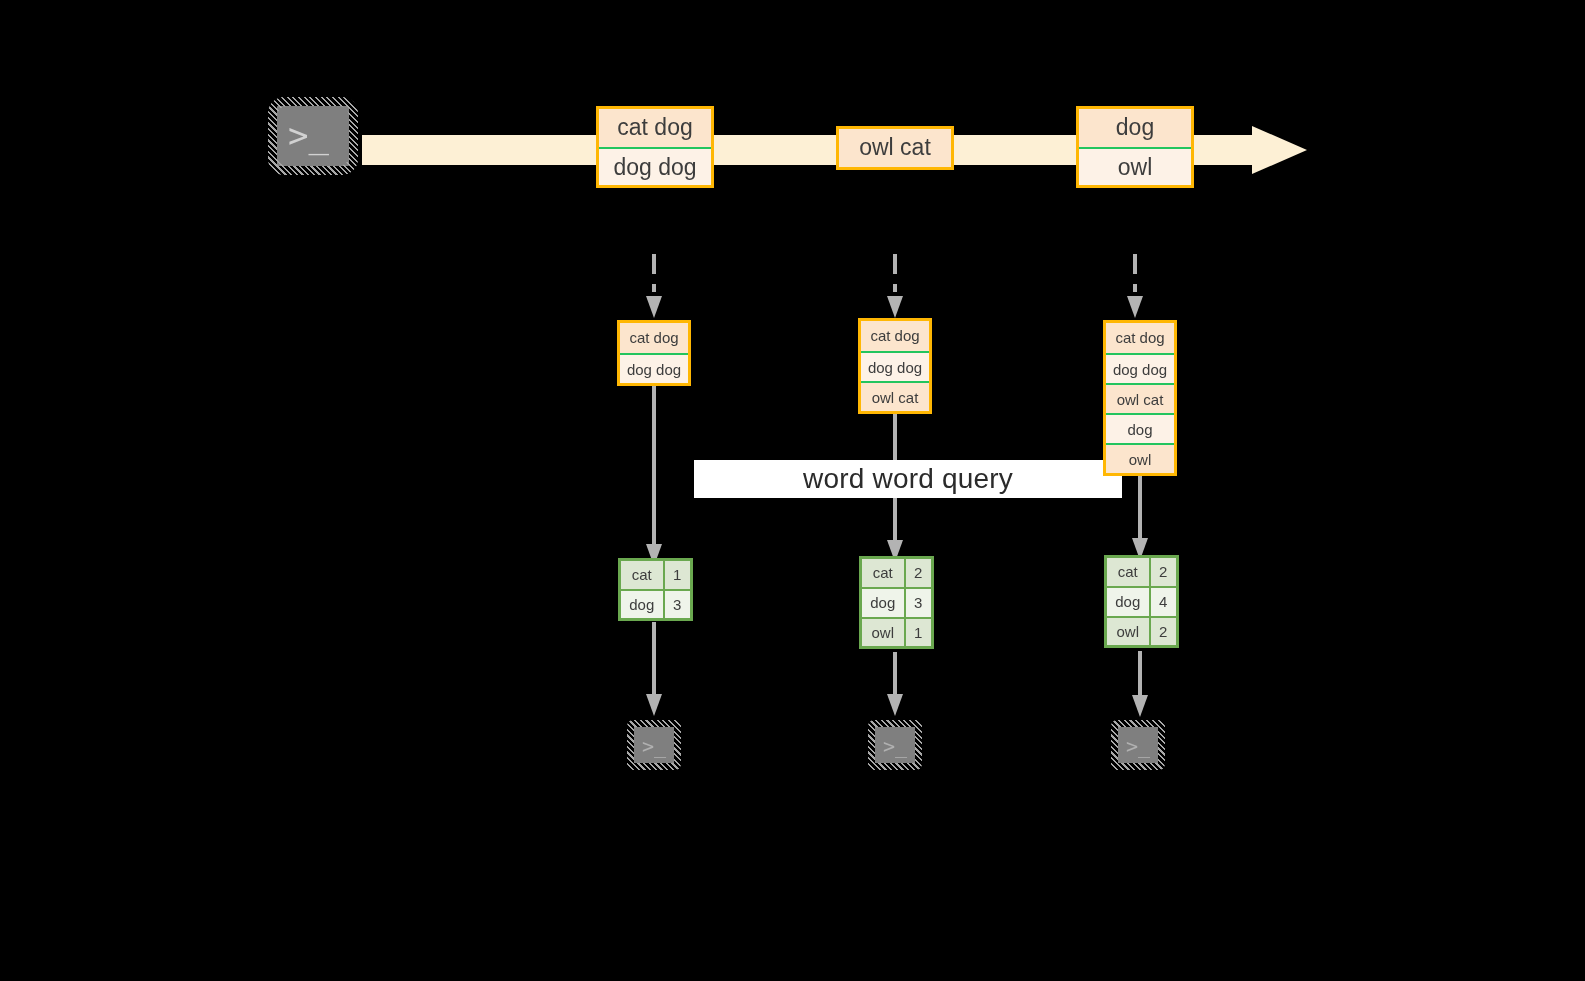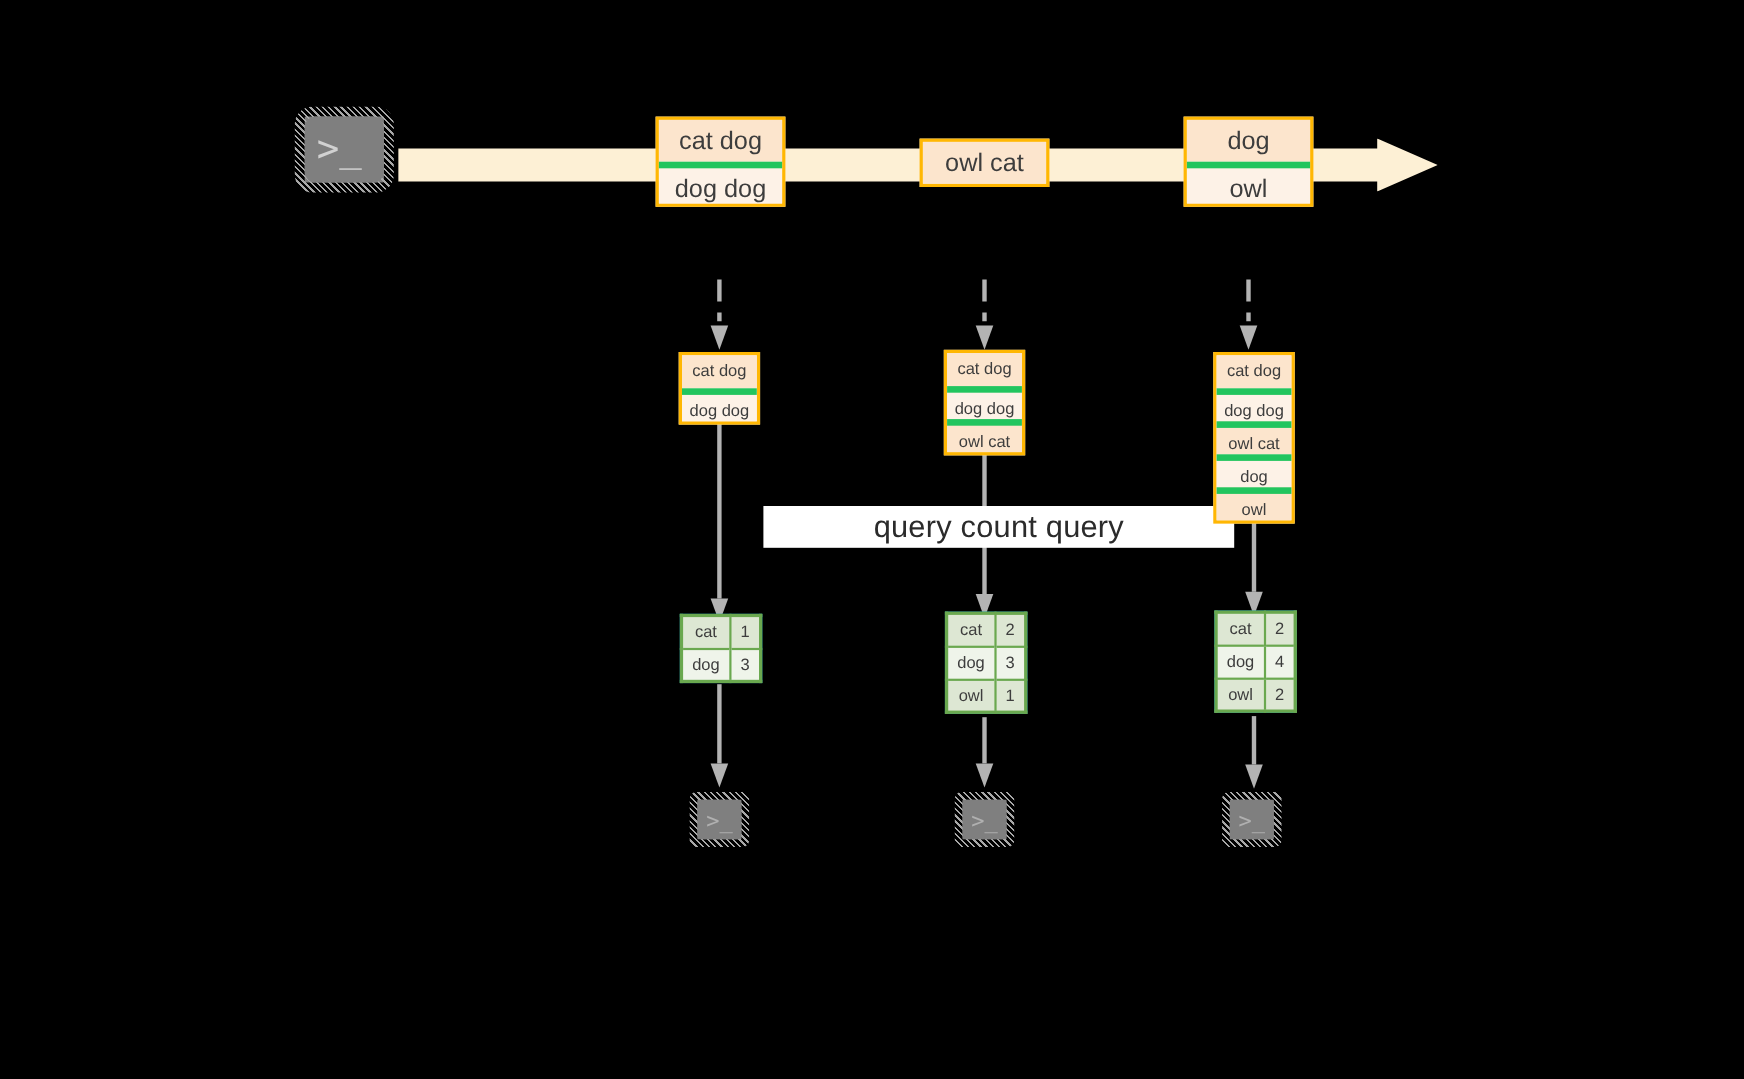--- a/index.html
+++ b/index.html
@@ -92,21 +92,21 @@
     background: #fdf0e3;
     z-index: 6;
   }
   .rec .cell {
     box-sizing: border-box;
     text-align: center;
     color: #3d3d3d;
     white-space: nowrap;
     overflow: hidden;
   }
-  .rec .cell + .cell { border-top: 6px solid #22c55e; }
+  .rec .cell + .cell { border-top: 2px solid #22c55e; }
   .cell.dark  { background: #fce5cd; }
   .cell.light { background: #fdf2e7; }
 
   
   .rec-top { }
   .rec-top .cell {
     font-size: 23px;
     height: 38px;
     line-height: 36px;
   }
@@ -335,16 +335,16 @@
     </svg>
   </div>
 
   <div class="terminal terminal-small" style="left:1111px; top:720px;">
     <div class="hatch"></div>
     <div class="inner"></div>
     <div class="glyph">&gt;_</div>
   </div>
 
   <div class="query-band">
-    <span class="txt">query count query</span>
+    <span class="txt">word word query</span>
   </div>
 
 </div>
 
 </body></html>

